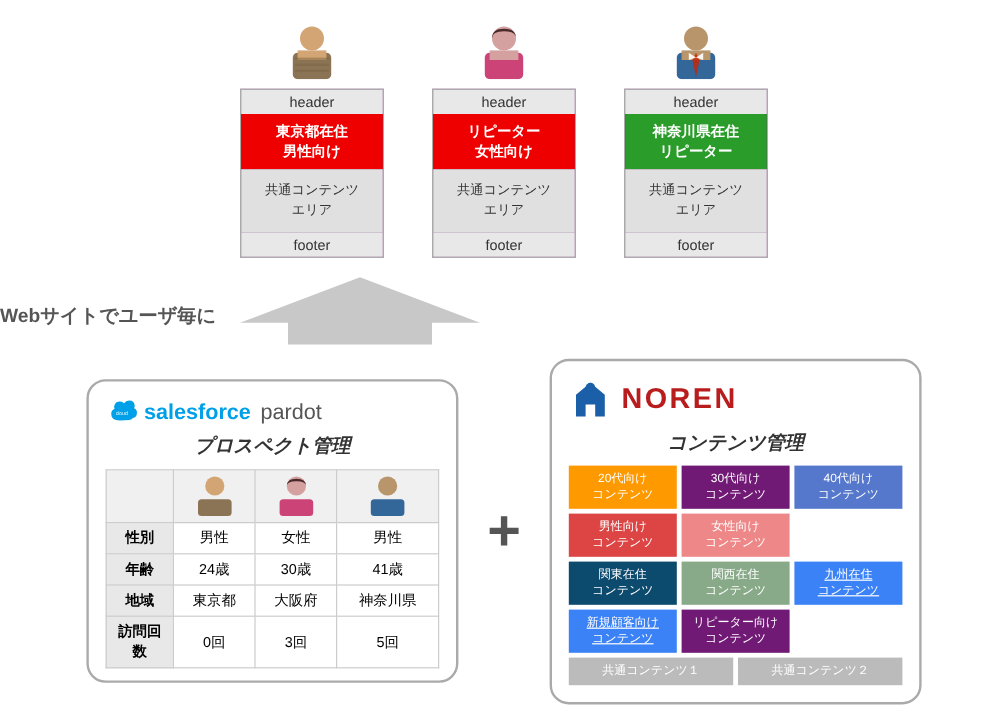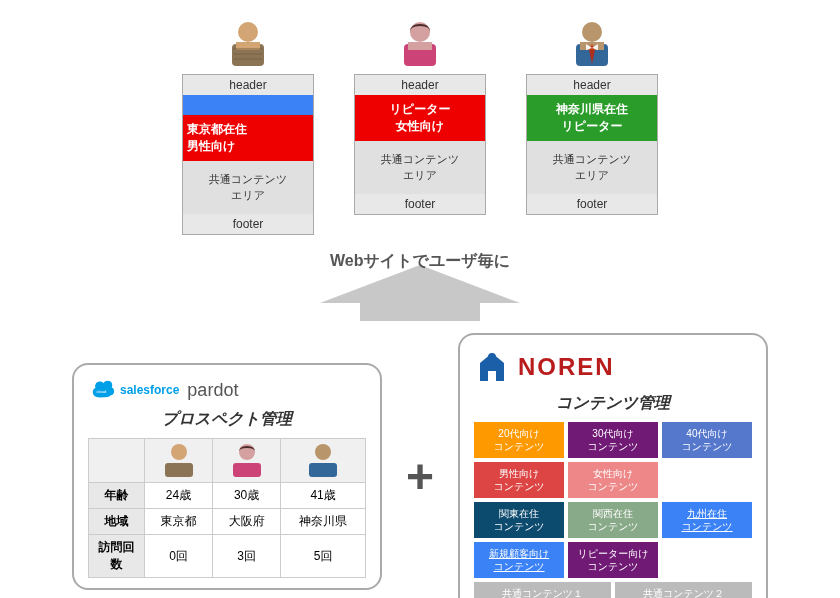--- a/index.html
+++ b/index.html
@@ -29,43 +29,42 @@
     }
 
     .avatar {
       width: 48px;
       height: 48px;
       margin-bottom: 4px;
     }
 
     .page-frame {
       border: 1.5px solid #aaa;
-      width: 132px;
-      background: #3b82f6;
+      width: 120px;
+      background: #701a75;
       display: flex;
       flex-direction: column;
     }
 
     .page-header {
       background: #e8e8e8;
       text-align: center;
       font-size: 12px;
       padding: 3px 0;
       color: #333;
     }
 
     .page-highlight-red {
       background: #e00;
       color: #fff;
       font-weight: bold;
-      text-align: left;
+      text-align: center;
       padding: 6px 4px;
       font-size: 12px;
       line-height: 1.4;
-      margin-top: 20px;
     }
 
     .page-highlight-pink {
       background: #e00;
       color: #fff;
       font-weight: bold;
       text-align: center;
       padding: 6px 4px;
       font-size: 12px;
       line-height: 1.4;
@@ -94,21 +93,21 @@
       background: #e8e8e8;
       text-align: center;
       font-size: 12px;
       padding: 3px 0;
       color: #333;
     }
 
     
     .arrow-section {
       display: flex;
-      flex-direction: column;
+      flex-direction: row;
       align-items: center;
       margin: 4px 0 10px;
       position: relative;
     }
 
     .arrow-text {
       font-size: 16px;
       font-weight: bold;
       text-align: center;
       color: #555;
@@ -153,21 +152,21 @@
       align-items: center;
       gap: 4px;
     }
 
     .salesforce-cloud {
       width: 28px;
       height: 22px;
     }
 
     .salesforce-text {
-      font-size: 12px;
+      font-size: 18px;
       color: #00a0e9;
       font-weight: bold;
     }
 
     .pardot-text {
       font-size: 18px;
       color: #555;
       font-weight: 300;
     }
 
@@ -377,20 +376,26 @@
           <td style="border:1px solid #ccc; background:#f0f0f0; padding:2px;">
             <svg viewBox="0 0 36 36" width="36" height="36">
               <circle cx="18" cy="11" r="8" fill="#b8956a"></circle>
               <rect x="4" y="22" width="28" height="14" rx="3" fill="#336699"></rect>
             </svg>
           </td>
         </tr>
       </thead>
       <tbody>
         <tr>
+          <td class="row-label">性別</td>
+          <td>男性</td>
+          <td>女性</td>
+          <td>男性</td>
+        </tr>
+        <tr>
           <td class="row-label">年齢</td>
           <td>24歳</td>
           <td>30歳</td>
           <td>41歳</td>
         </tr>
         <tr>
           <td class="row-label">地域</td>
           <td>東京都</td>
           <td>大阪府</td>
           <td>神奈川県</td>

